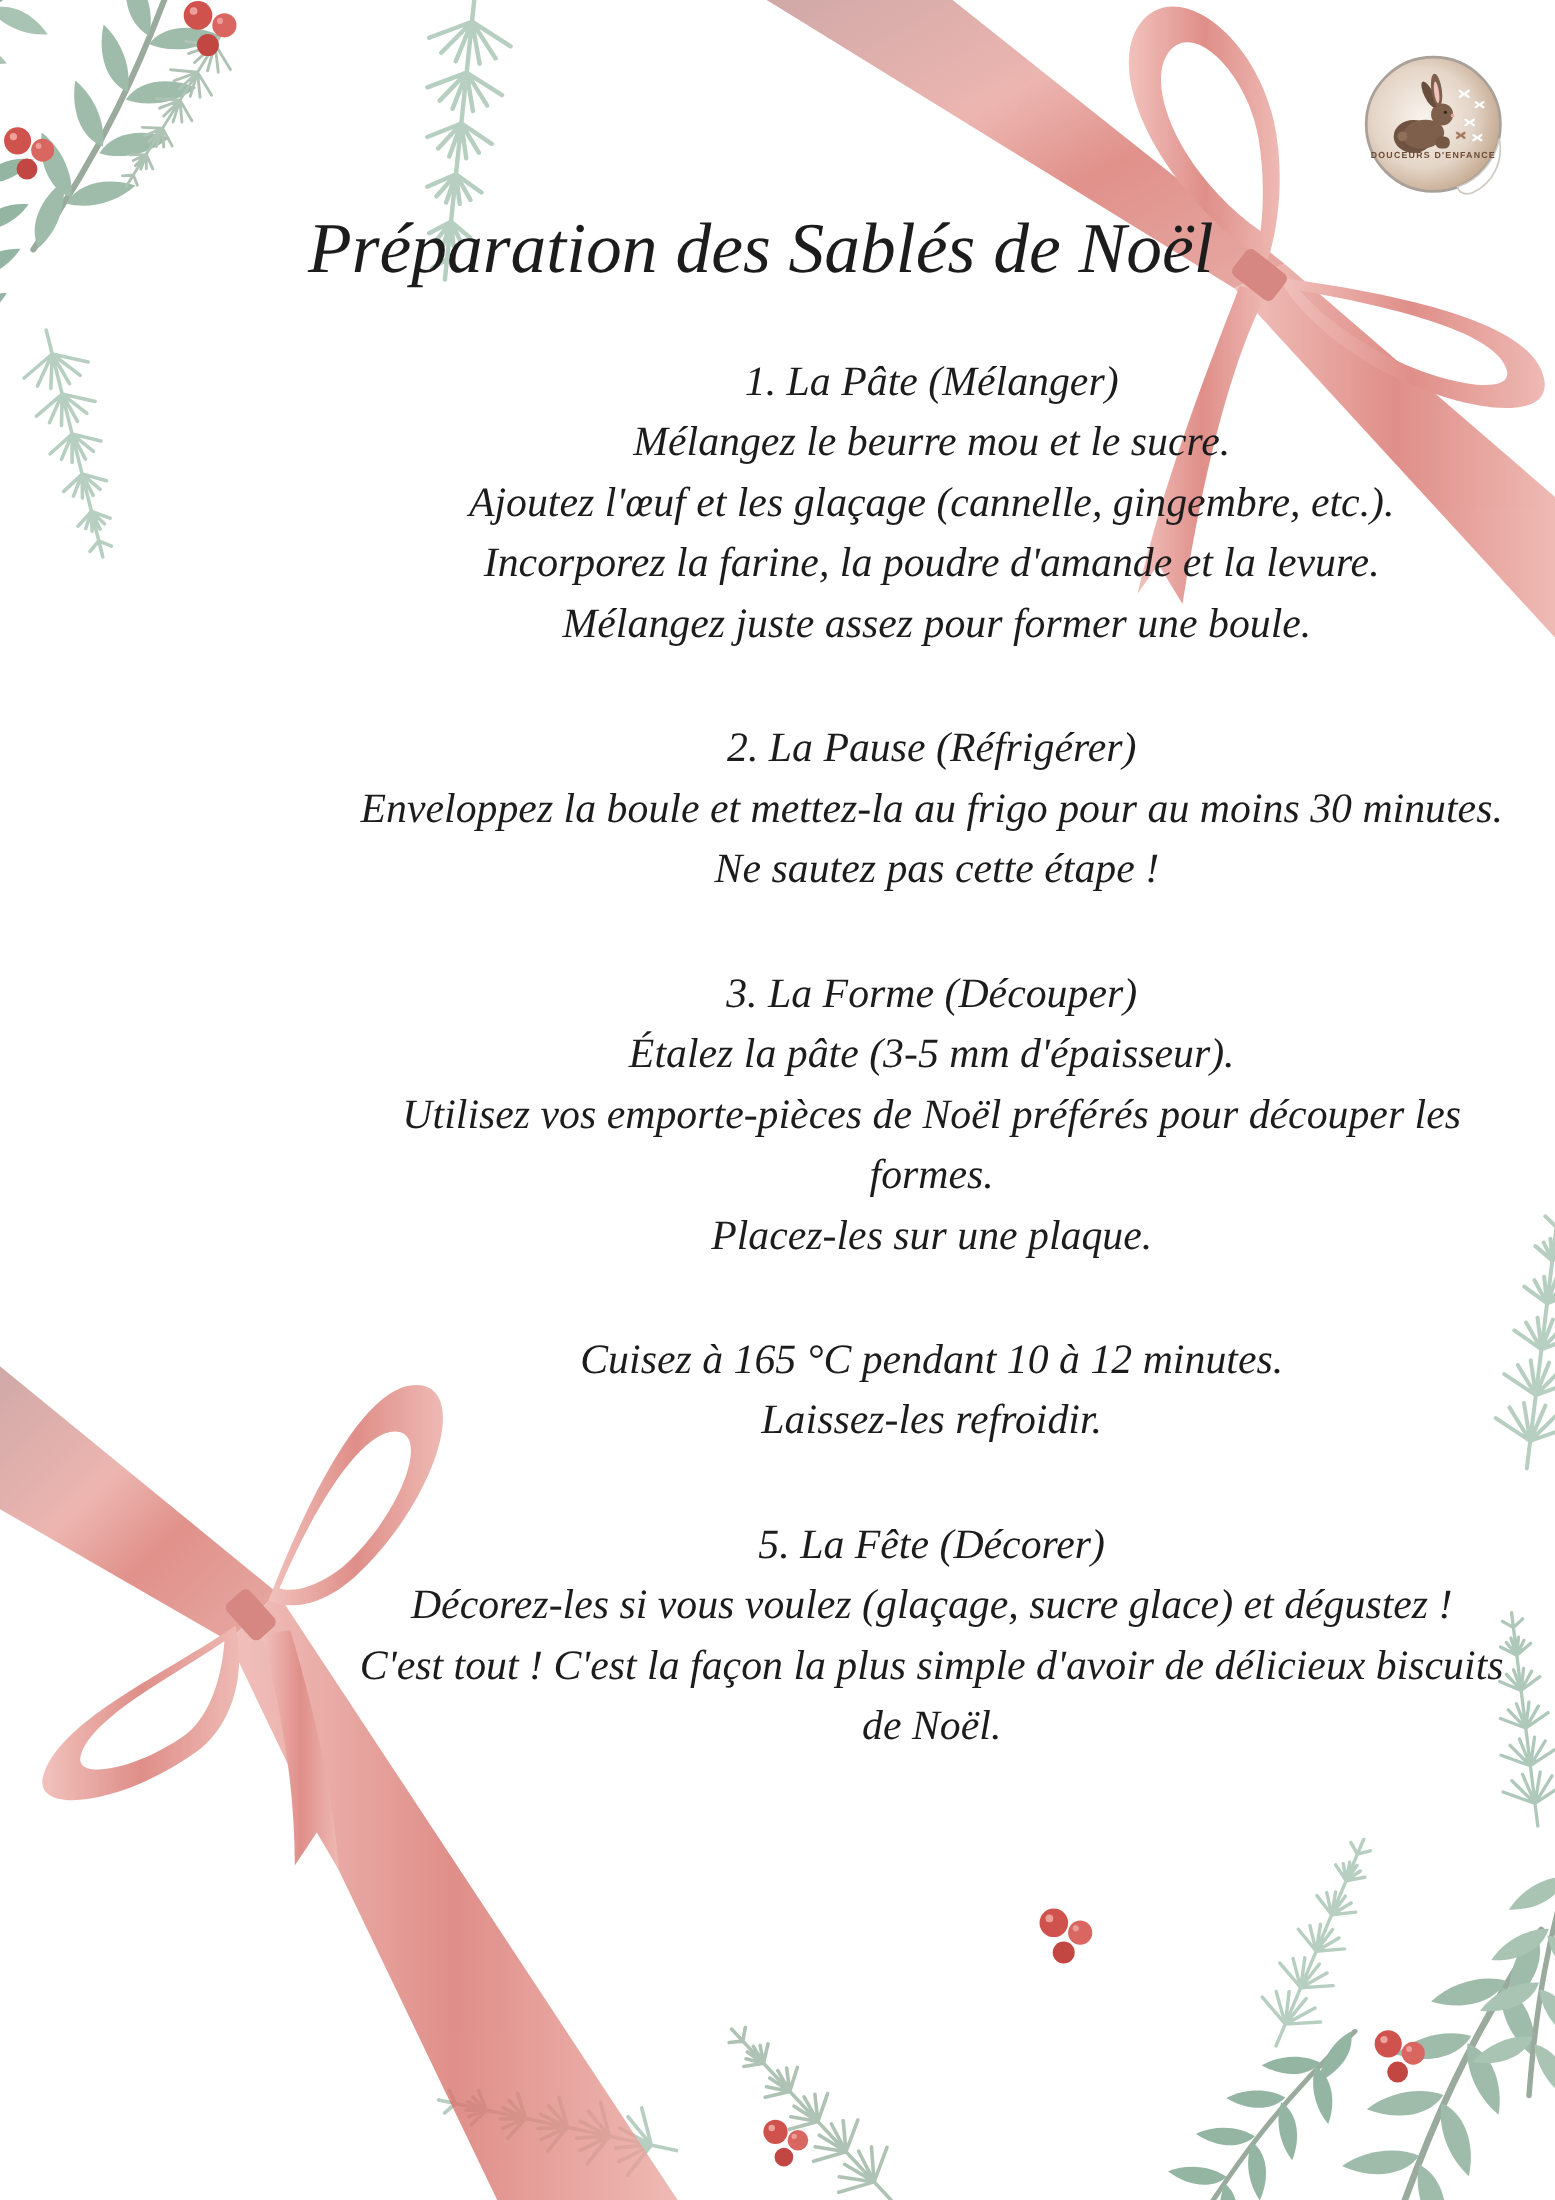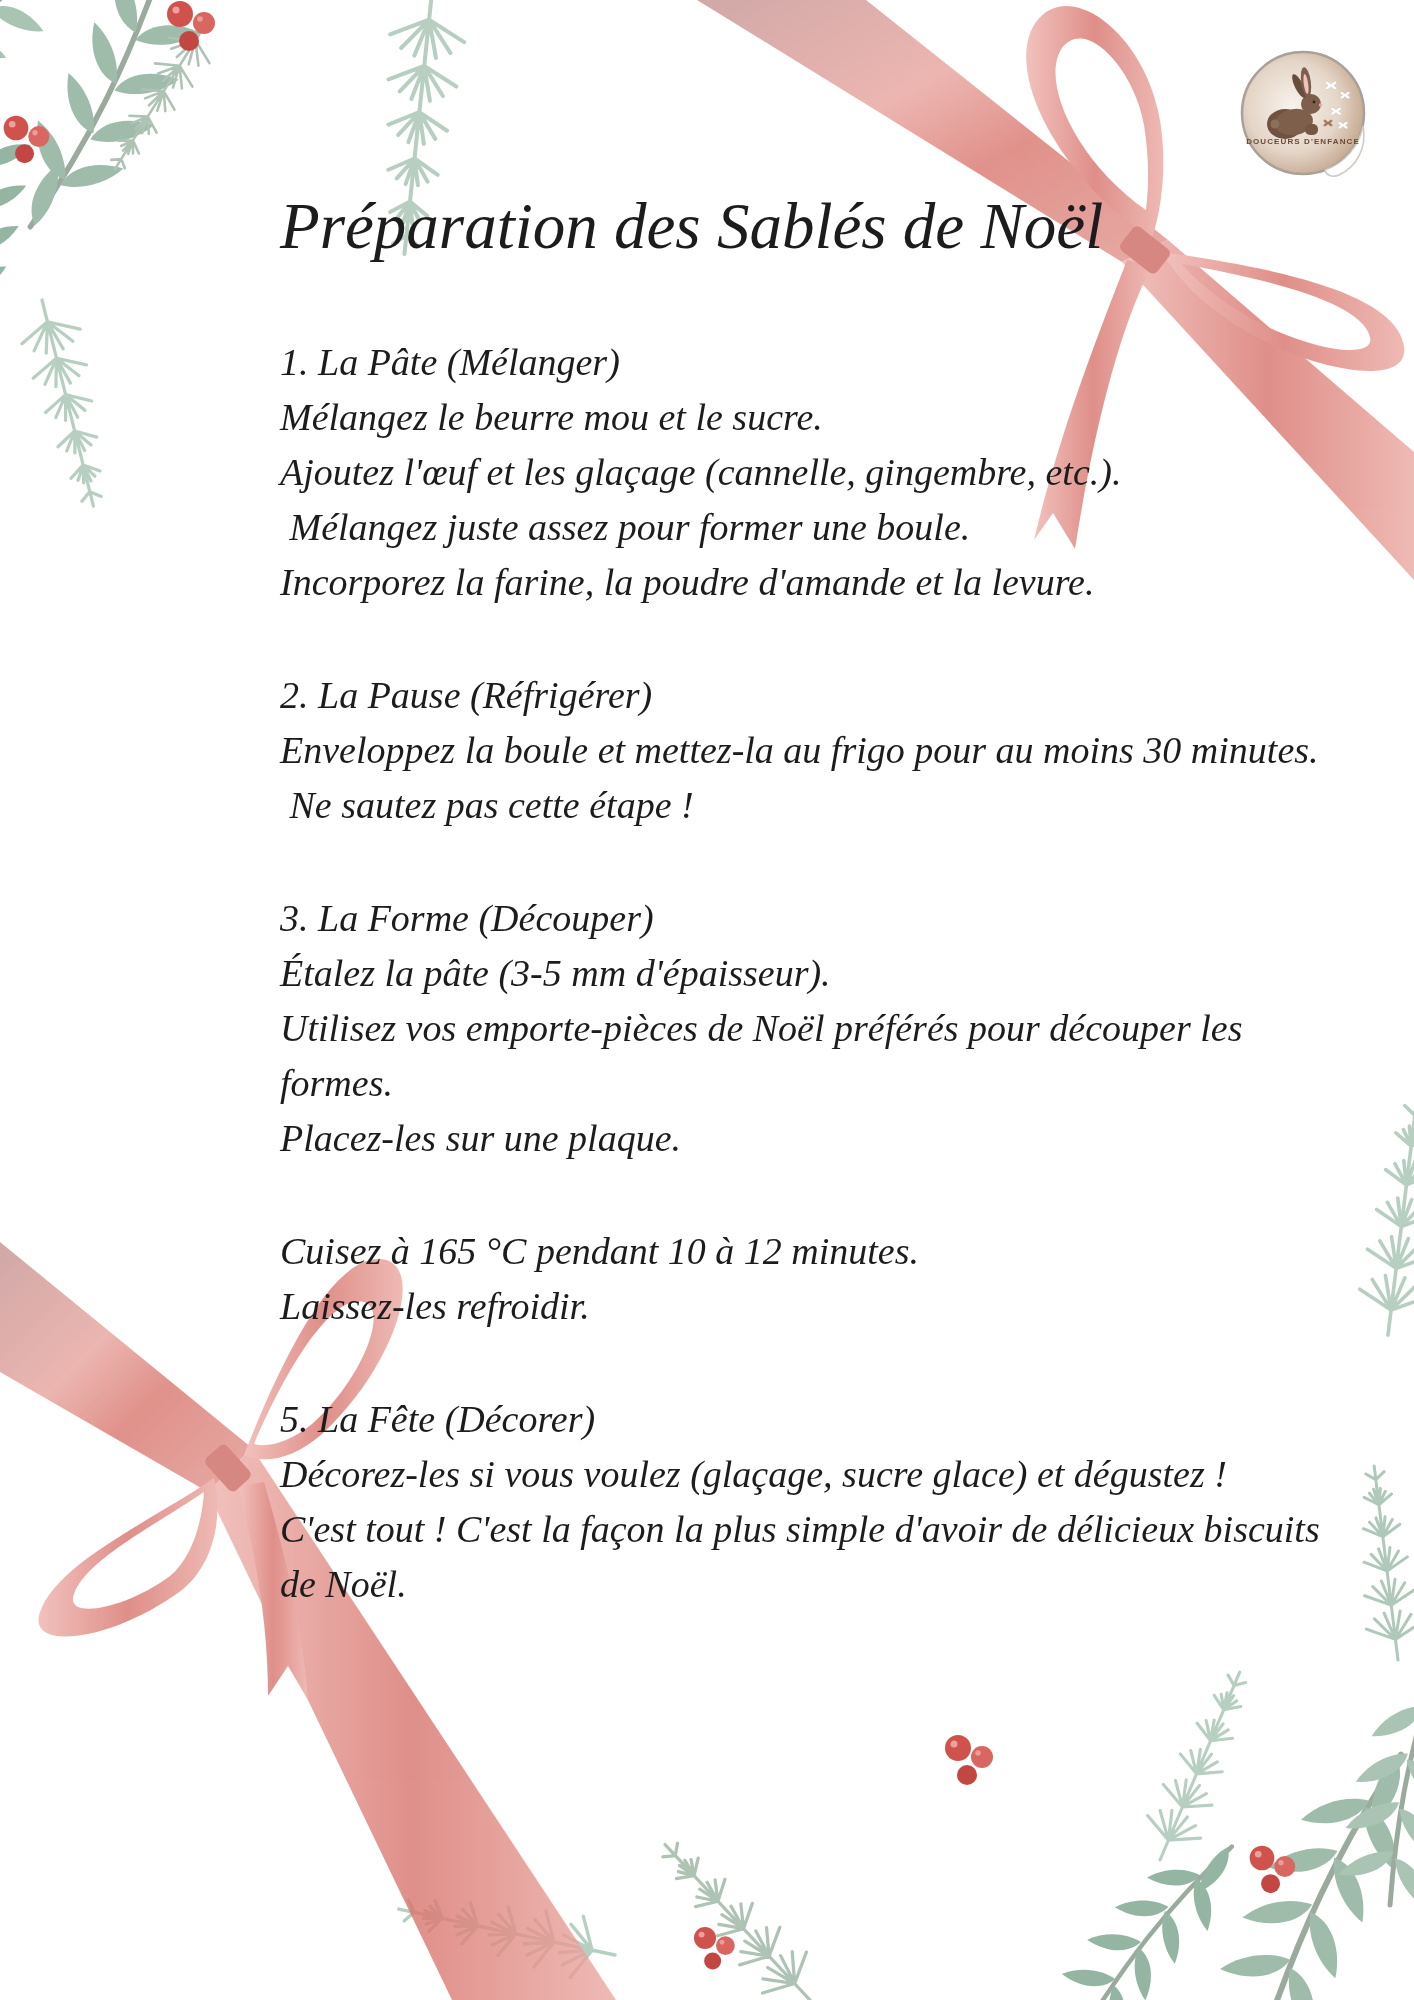--- a/index.html
+++ b/index.html
@@ -13,21 +13,21 @@
   }
   .deco{position:absolute;left:0;top:0;width:1414px;height:2000px;pointer-events:none;}
   .content{position:absolute;left:280px;top:196px;width:1134px;z-index:3;}
   .doc-title{
     font-style:italic;
     font-size:65px;
     line-height:60px;
     font-weight:400;
     white-space:pre;
   }
-  .sections{position:absolute;left:280px;top:335px;width:1134px;z-index:3;}
+  .sections{position:absolute;left:280px;top:320px;width:1134px;z-index:3;text-align:center;}
   .section{margin:0 0 58px 0;}
   .heading,.line{
     font-style:italic;
     font-size:38px;
     line-height:55px;
     white-space:pre;
   }
   .logo{position:absolute;left:1233px;top:42px;width:140px;height:146px;z-index:4;}
 </style>
 </head>
@@ -183,22 +183,22 @@
   <div class="content">
     <div class="doc-title">Préparation des Sablés de Noël</div>
   </div>
 
   <div class="sections">
 
     <div class="section">
       <div class="heading">1. La Pâte (Mélanger)</div>
       <div class="line">Mélangez le beurre mou et le sucre.</div>
       <div class="line">Ajoutez l'œuf et les glaçage (cannelle, gingembre, etc.).</div>
+      <div class="line">Incorporez la farine, la poudre d'amande et la levure.</div>
       <div class="line"> Mélangez juste assez pour former une boule.</div>
-      <div class="line">Incorporez la farine, la poudre d'amande et la levure.</div>
     </div>
 
     <div class="section">
       <div class="heading">2. La Pause (Réfrigérer)</div>
       <div class="line">Enveloppez la boule et mettez-la au frigo pour au moins 30 minutes.</div>
       <div class="line"> Ne sautez pas cette étape !</div>
     </div>
 
     <div class="section">
       <div class="heading">3. La Forme (Découper)</div>

